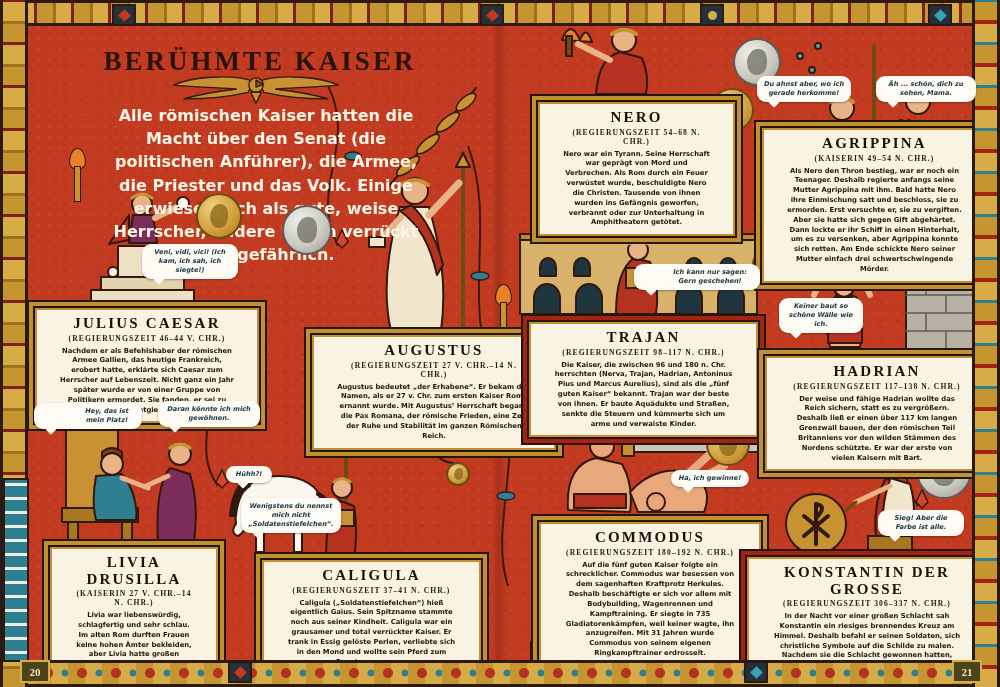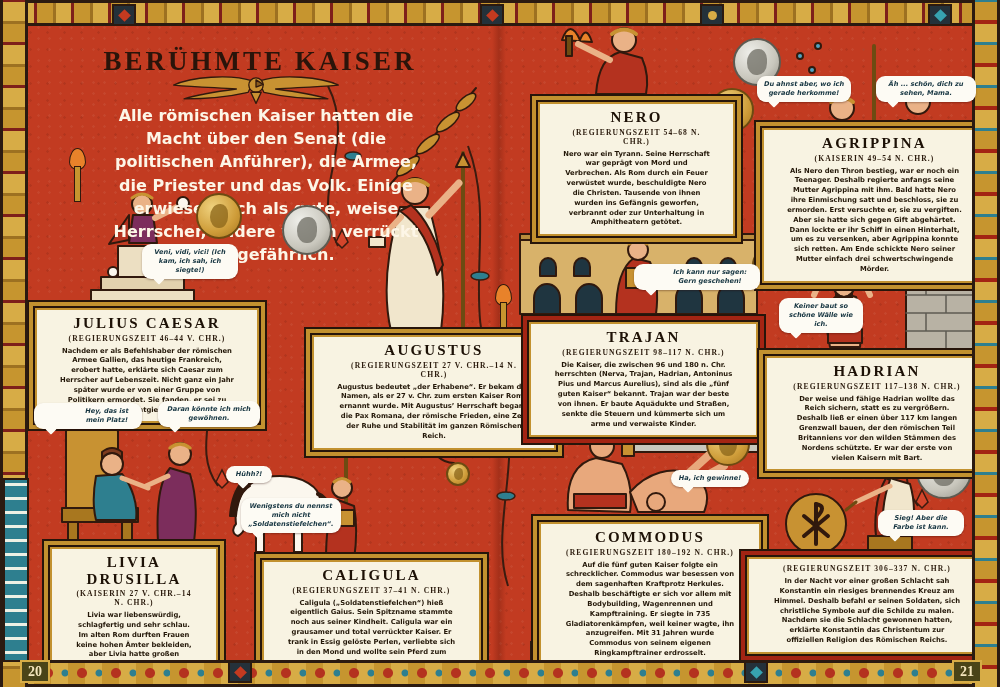--- a/index.html
+++ b/index.html
@@ -72,21 +72,21 @@
     transform:rotate(45deg);border-radius:1px;}
   
   .ill{position:absolute;z-index:3;}
   .coin{position:absolute;z-index:4;border-radius:50%;display:flex;align-items:center;justify-content:center;}
   .coin.gold{background:radial-gradient(circle at 35% 30%,#efd27e,#cf9d3a 60%,#a8771f);border:2px solid #6d4b12;}
   .coin.silver{background:radial-gradient(circle at 35% 30%,#efefea,#c9c7bd 60%,#96948a);border:2px solid #5d5b52;}
   .coin .face{width:45%;height:58%;border-radius:58% 42% 50% 50%;opacity:.75;}
   .coin.gold .face{background:#8a6418;} .coin.silver .face{background:#6e6c63;}
   .page-num{position:absolute;bottom:4px;width:26px;height:19px;z-index:10;background:#4a4418;
     border:2px solid #d7ac46;display:flex;align-items:center;justify-content:center;
-    font-family:"Liberation Serif",serif;font-weight:700;font-size:14px;color:#f4e6bd;}
+    font-family:"Liberation Serif",serif;font-weight:700;font-size:11px;color:#f4e6bd;}
   .torch{position:absolute;z-index:3;width:20px;height:52px;}
   .torch .stick{position:absolute;left:8px;top:18px;width:5px;height:34px;background:#c6952f;border:1.5px solid #31190d;}
   .torch .flame{position:absolute;left:3px;top:0;width:15px;height:20px;background:#e8822a;
     border:1.5px solid #31190d;border-radius:50% 50% 50% 50%/65% 65% 35% 35%;}
   svg .ol{stroke:#31190d;stroke-width:2;stroke-linejoin:round;stroke-linecap:round;}
 </style>
 </head>
 <body>
 
 <div id="spread">
@@ -412,32 +412,33 @@
     <p>Caligula („Soldatenstiefelchen“) hieß eigentlich Gaius. Sein Spitzname stammte noch aus seiner Kindheit. Caligula war ein grausamer und total verrückter Kaiser. Er trank in Essig gelöste Perlen, verliebte sich in den Mond und wollte sein Pferd zum Senator ernennen.</p>
   </div>
 
   <div class="ebox" style="left:537px;top:520px;width:226px;">
     <h2>COMMODUS</h2>
     <div class="reign">(REGIERUNGSZEIT 180–192 N. CHR.)</div>
     <p>Auf die fünf guten Kaiser folgte ein schrecklicher. Commodus war besessen von dem sagenhaften Kraftprotz Herkules. Deshalb beschäftigte er sich vor allem mit Bodybuilding, Wagenrennen und Kampftraining. Er siegte in 735 Gladiatorenkämpfen, weil keiner wagte, ihn anzugreifen. Mit 31 Jahren wurde Commodus von seinem eigenen Ringkampftrainer erdrosselt.</p>
   </div>
 
   <div class="ebox frame-red" style="left:745px;top:555px;width:244px;">
+    <h2>KONSTANTIN DER GROSSE</h2>
     <div class="reign">(REGIERUNGSZEIT 306–337 N. CHR.)</div>
     <p>In der Nacht vor einer großen Schlacht sah Konstantin ein riesiges brennendes Kreuz am Himmel. Deshalb befahl er seinen Soldaten, sich christliche Symbole auf die Schilde zu malen. Nachdem sie die Schlacht gewonnen hatten, erklärte Konstantin das Christentum zur offiziellen Religion des Römischen Reichs.</p>
   </div>
 
   <div class="bubble" style="left:757px;top:76px;width:82px;">Du ahnst aber, wo ich gerade herkomme!</div>
   <div class="bubble" style="left:876px;top:76px;width:88px;">Äh ... schön, dich zu sehen, Mama.</div>
   <div class="bubble" style="left:142px;top:244px;width:84px;">Veni, vidi, vici! (Ich kam, ich sah, ich siegte!)</div>
   <div class="bubble" style="left:634px;top:264px;width:88px;padding-left:32px;">Ich kann nur sagen: Gern geschehen!</div>
   <div class="bubble" style="left:779px;top:298px;width:72px;">Keiner baut so schöne Wälle wie ich.</div>
   <div class="bubble" style="left:34px;top:403px;width:58px;padding-left:44px;">Hey, das ist mein Platz!</div>
   <div class="bubble" style="left:158px;top:401px;width:90px;">Daran könnte ich mich gewöhnen.</div>
   <div class="bubble" style="left:226px;top:466px;width:34px;">Hühh?!</div>
   <div class="bubble" style="left:241px;top:498px;width:88px;">Wenigstens du nennst mich nicht „Soldatenstiefelchen“.</div>
   <div class="bubble" style="left:671px;top:470px;width:66px;">Ha, ich gewinne!</div>
-  <div class="bubble" style="left:878px;top:510px;width:74px;">Sieg! Aber die Farbe ist kann.</div>
+  <div class="bubble" style="left:878px;top:510px;width:74px;">Sieg! Aber die Farbe ist alle.</div>
 
   <div class="page-num" style="left:20px;">20</div>
   <div class="page-num" style="left:952px;">21</div>
 
 </div>
 
 </body></html>

